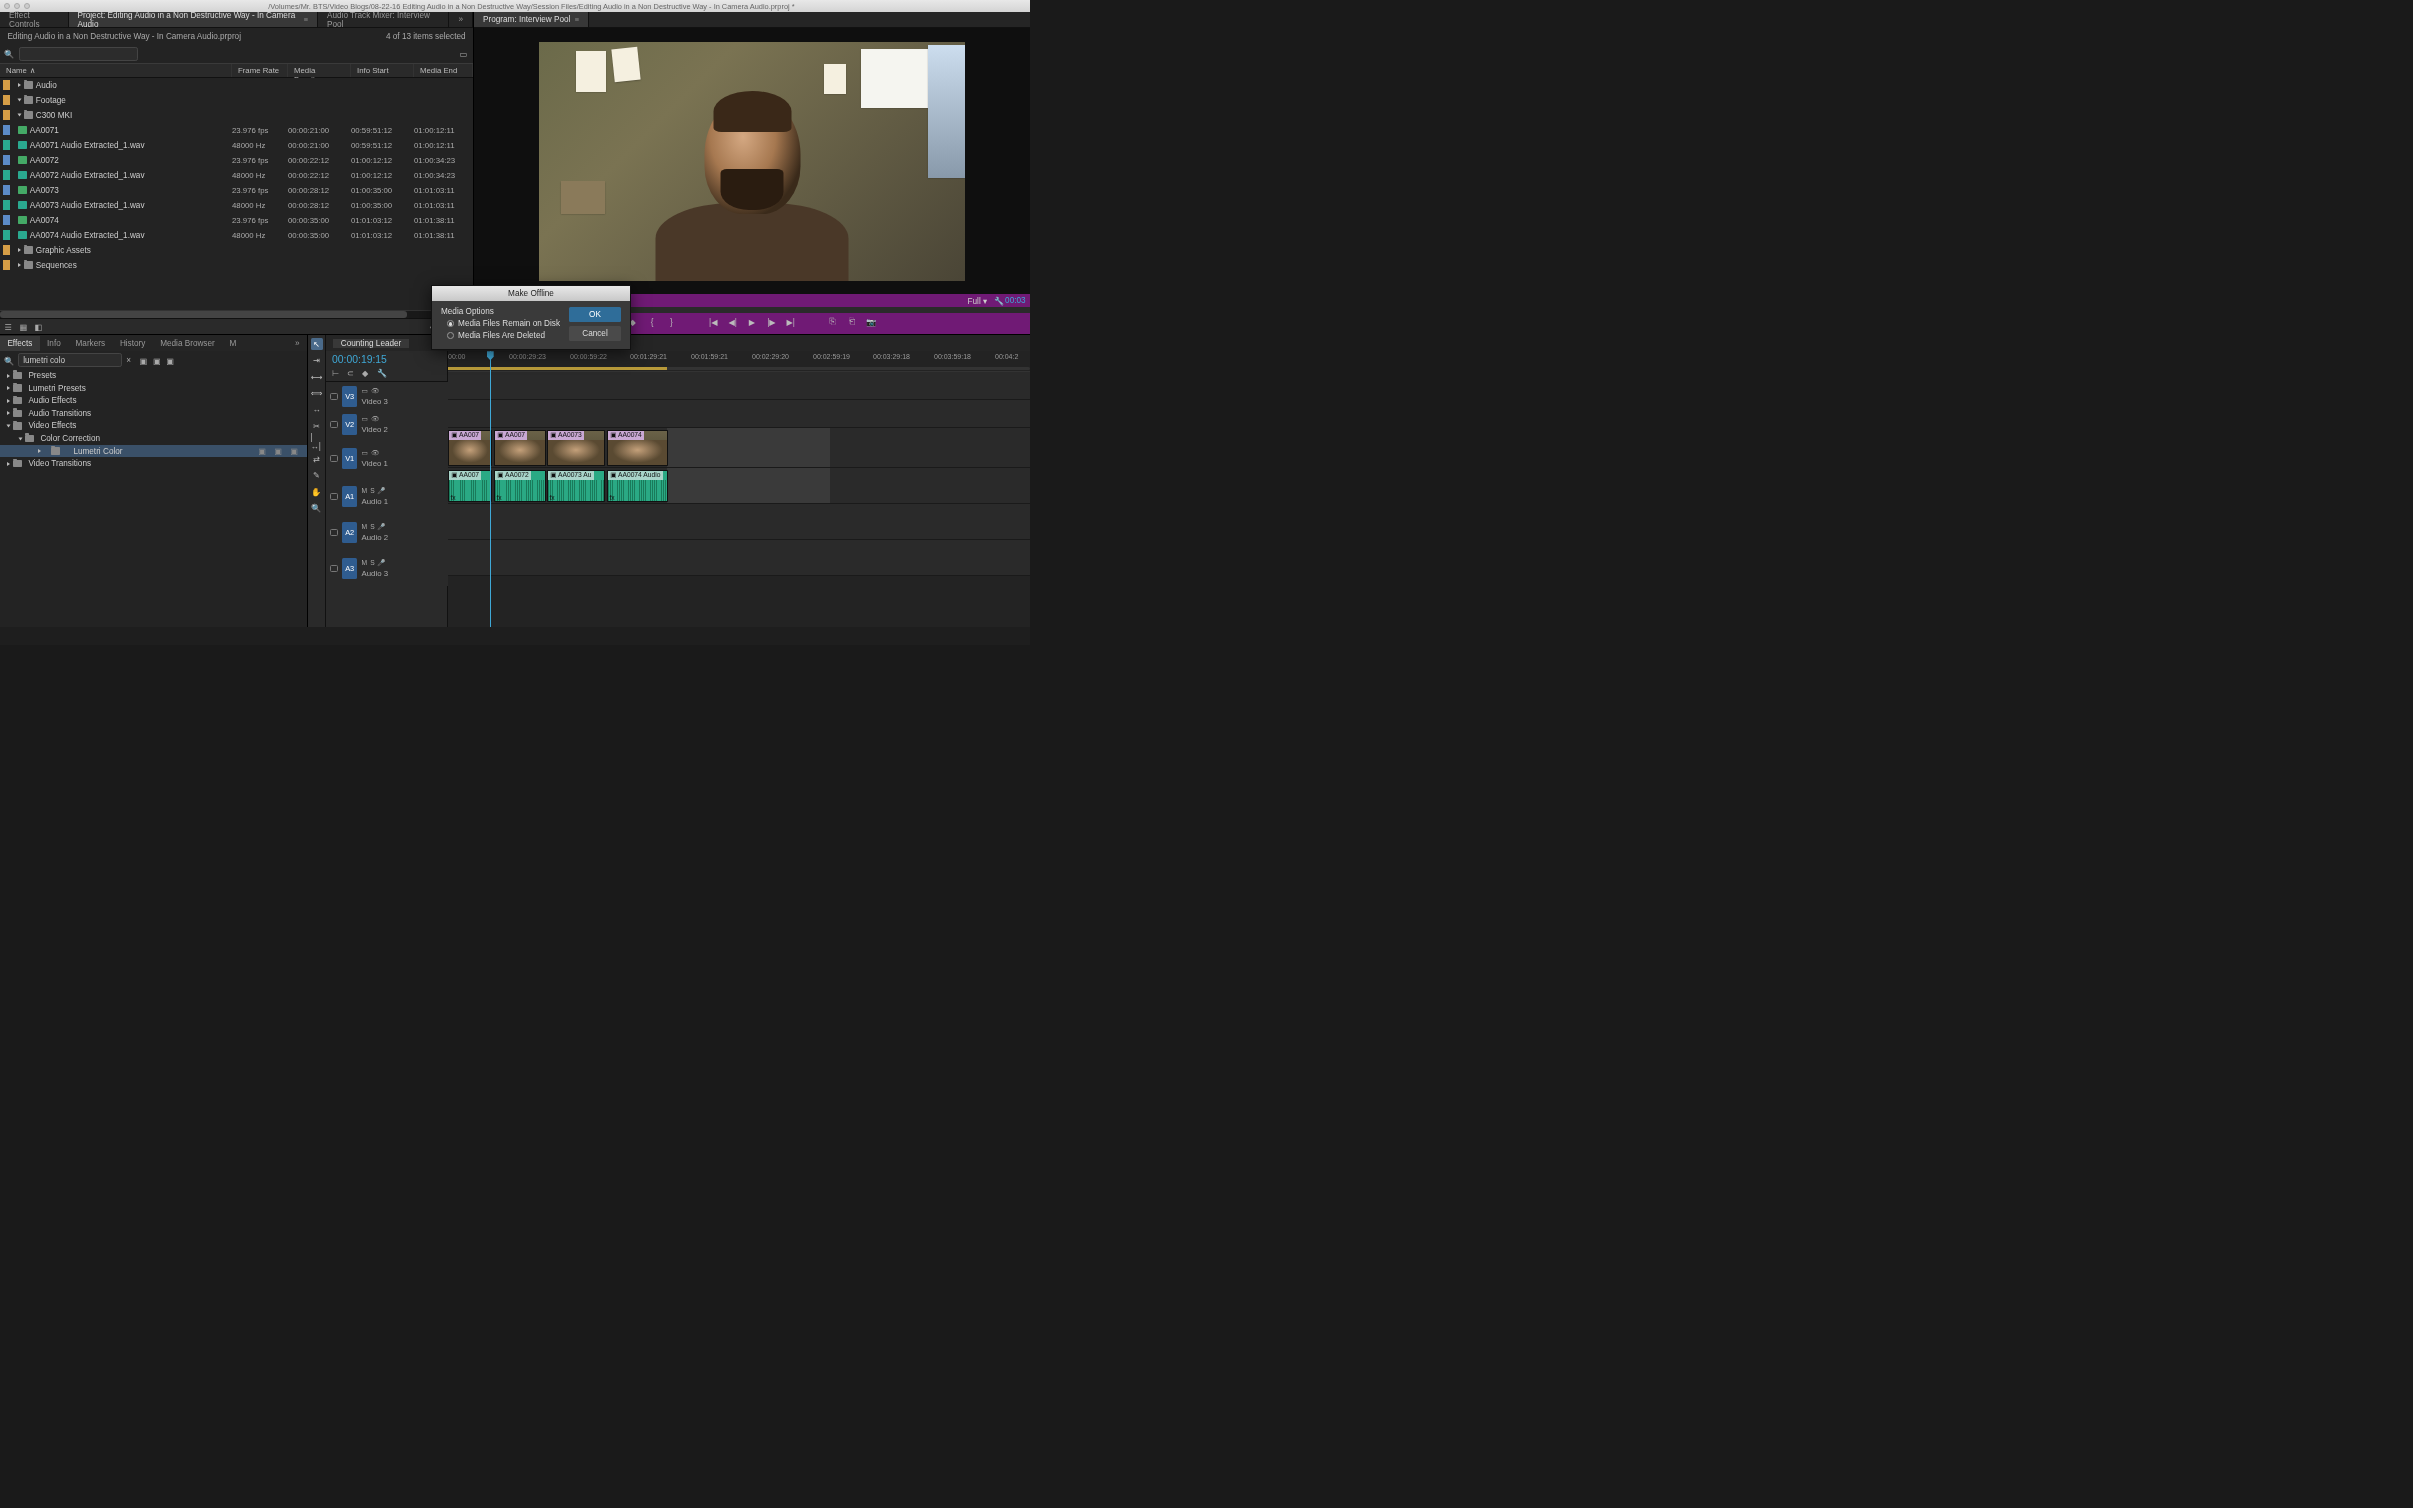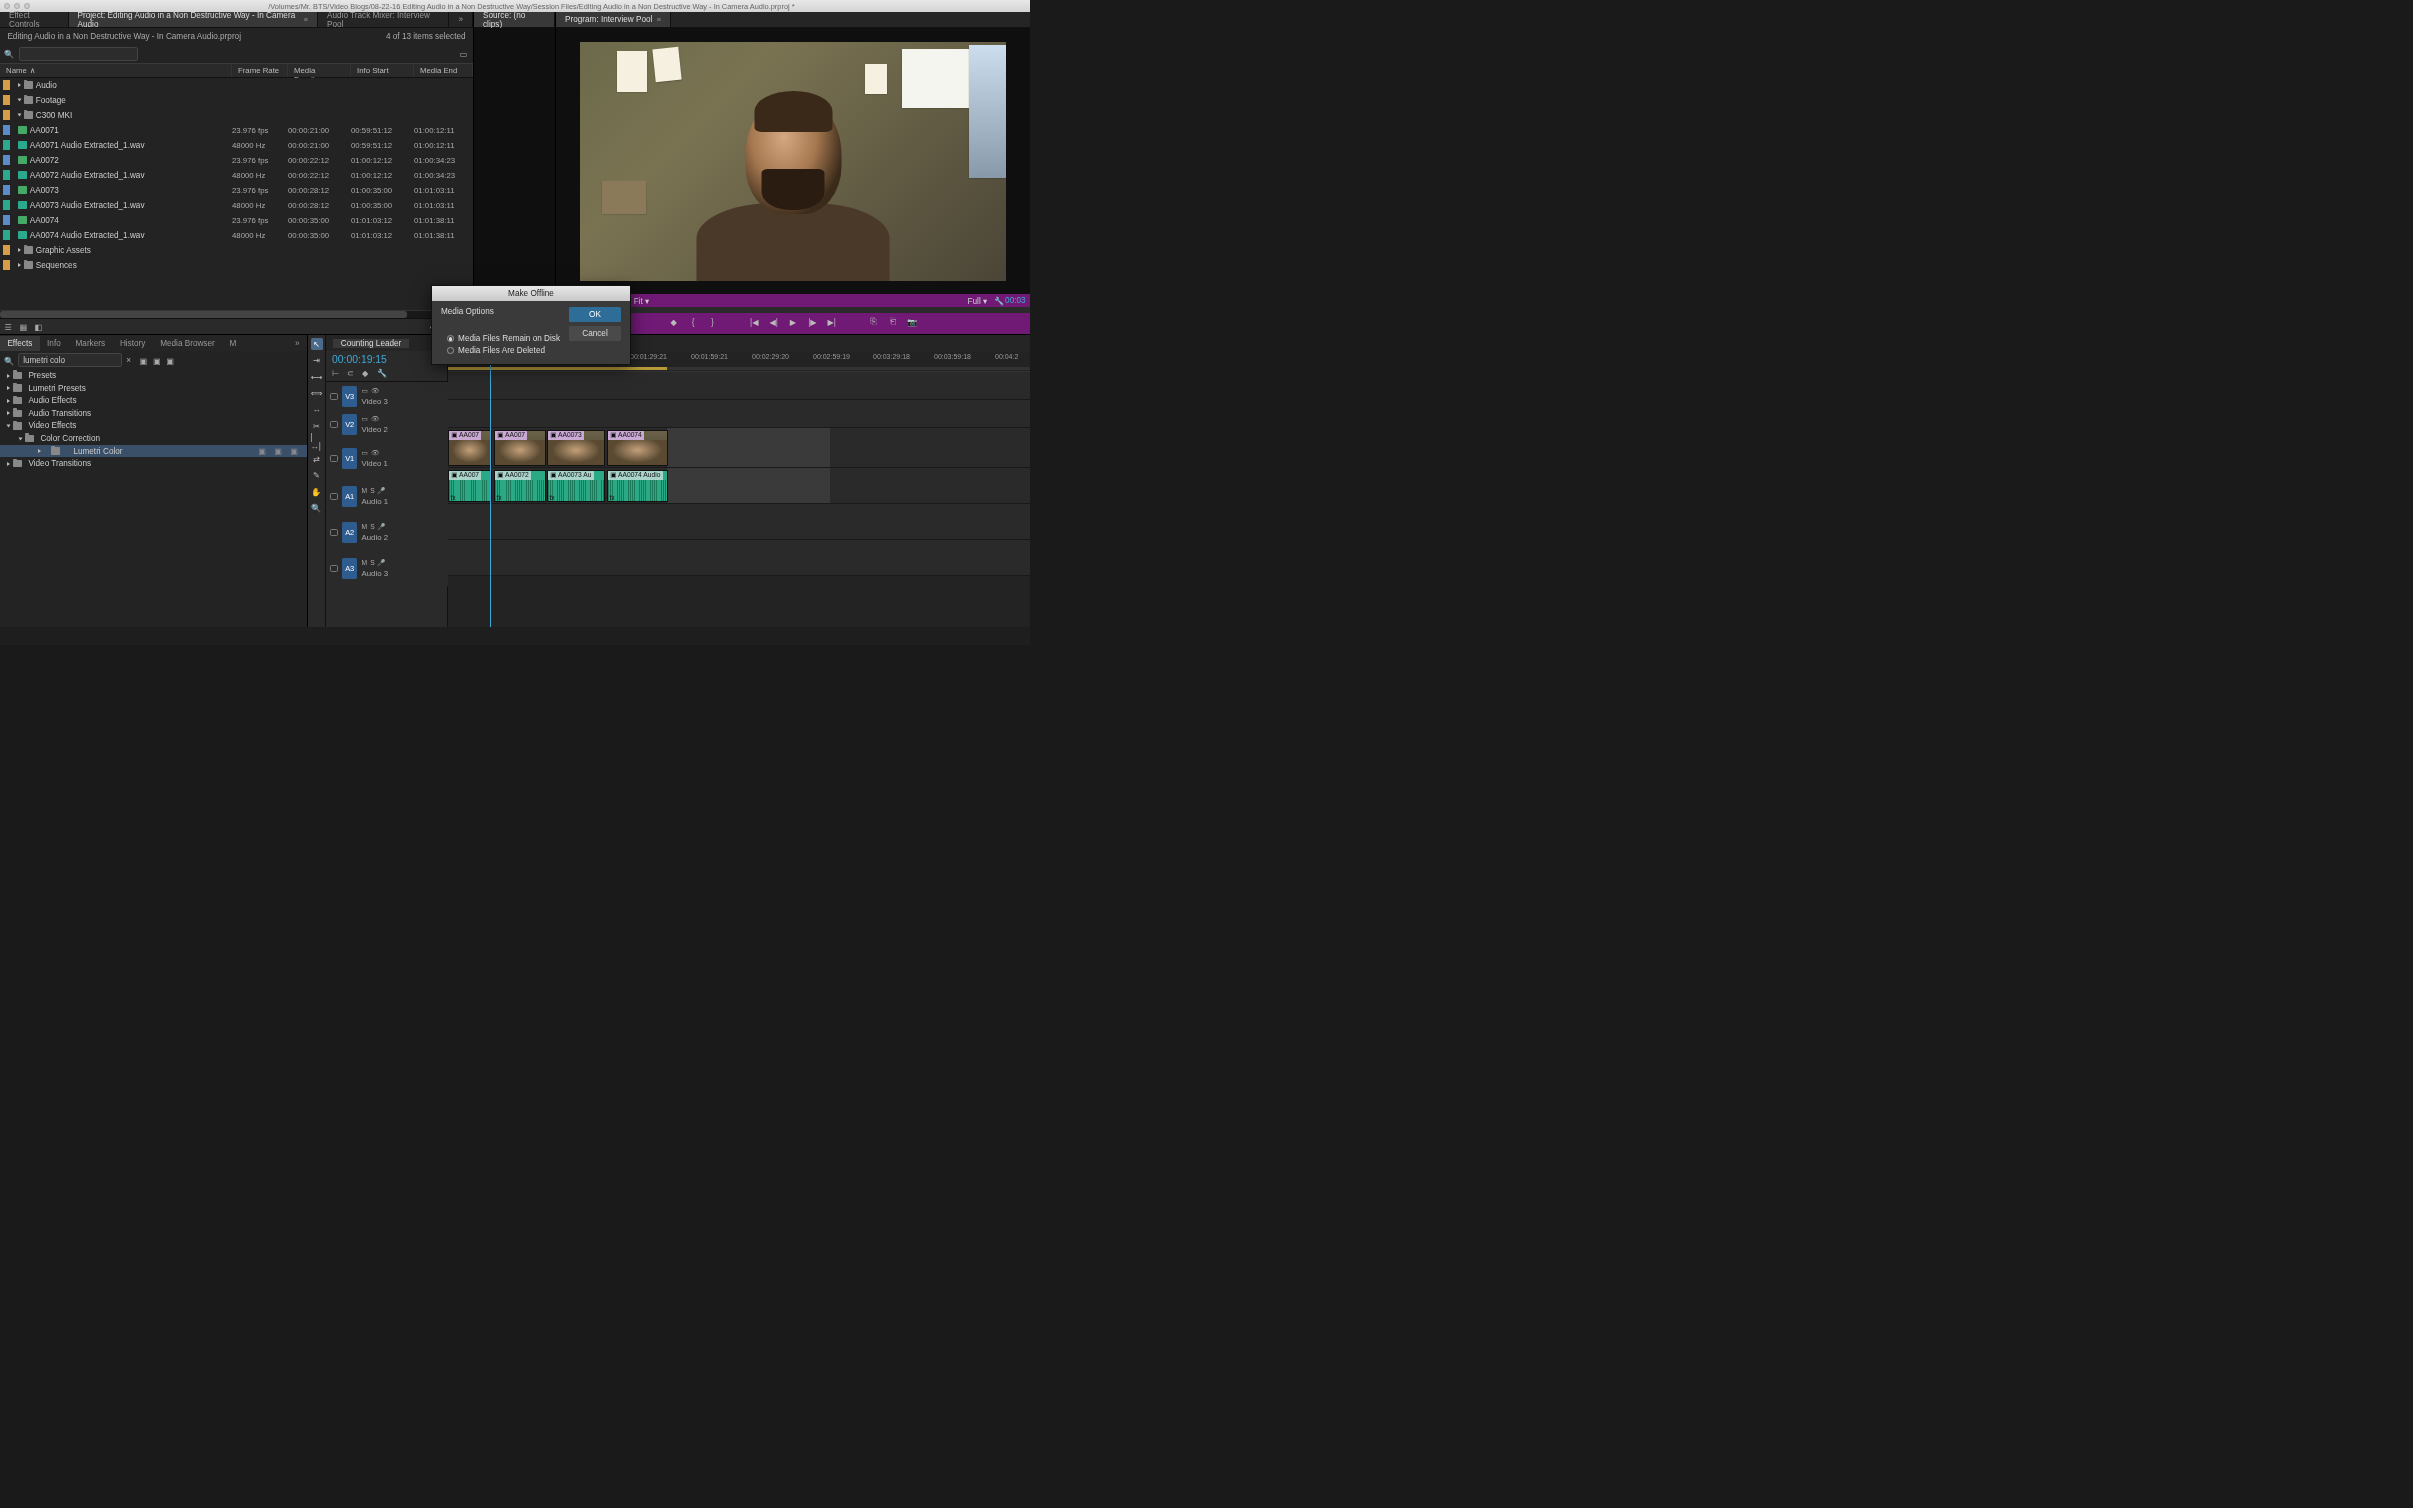--- a/index.html
+++ b/index.html
@@ -131,21 +131,21 @@
 .clip.audio { background: #2aa984; }
 .clip.audio .label { position: absolute; top: 0; left: 0; background: #a8d4c9; color: #111; font-size: 6.7px; padding: 0.7px 2.2px; white-space: nowrap; }
 .clip.audio .wave { position: absolute; top: 9px; left: 0; right: 0; bottom: 0; background: repeating-linear-gradient(90deg, #1a7a5a 0 0.7px, #2aa984 0.7px 2.2px); }
 .clip.audio .fx { position: absolute; bottom: 0; left: 1.5px; color: #111; font-size: 6.7px; }
 
 
 .dialog { position: absolute; left: 431px; top: 285px; width: 200px; background: #3a3a3a; border: 0.7px solid #111; box-shadow: 0 3px 15px rgba(0,0,0,0.6); z-index: 100; }
 .dialog .dtitle { height: 15px; background: linear-gradient(#e8e8e8, #c8c8c8); color: #222; text-align: center; font-size: 8.2px; line-height: 15px; }
 .dialog .dbody { padding: 6px 9px; display: flex; }
 .dialog .dopts { flex: 1; color: #ddd; font-size: 8.2px; }
-.dialog .dopts .hdr { margin-bottom: 18px; }
+.dialog .dopts .hdr { margin-bottom: 3px; }
 .dialog .dopts label { display: flex; align-items: center; gap: 4.4px; margin-bottom: 3px; cursor: pointer; padding-left: 6px; }
 .dialog .dopts .radio { width: 6.7px; height: 6.7px; border-radius: 50%; border: 0.7px solid #999; display: inline-block; }
 .dialog .dopts .radio.sel::after { content:''; display:block; width:3.7px; height:3.7px; background:#ddd; border-radius:50%; margin:0.7px auto; }
 .dialog .dbtns { display: flex; flex-direction: column; gap: 4.4px; width: 52px; }
 .dialog .dbtns button { height: 15px; font-size: 8.2px; border: none; border-radius: 1.5px; cursor: pointer; }
 .dialog .dbtns .ok { background: #2f6d99; color: #fff; }
 .dialog .dbtns .cancel { background: #4a4a4a; color: #ddd; }
 .tiny-ic { width: 9px; height: 9px; color: #aaa; }
 </style>
 </head>
@@ -350,26 +350,20 @@
         <span class="tiny-ic">☰</span>
         <span class="tiny-ic">▦</span>
         <span class="tiny-ic">◧</span>
         <span style="flex:1"></span>
         <span class="tiny-ic">⟷</span>
         <span class="tiny-ic">▣</span>
         <span class="tiny-ic">🔍</span>
       </div>
     </div>
 
-    <div class="panel source">
-      <div class="tabrow">
-          <div class="tab active">Source: (no clips)</div>
-        </div>
-      <div class="monitor-body"></div>
-    </div>
 
     <div class="panel program">
       <div class="tabrow">
         <div class="tab active">
           <span>Program: Interview Pool</span>
             <span class="x">≡</span>
         </div>
       </div>
       <div class="monitor-body">
         <div class="monitor-frame">

